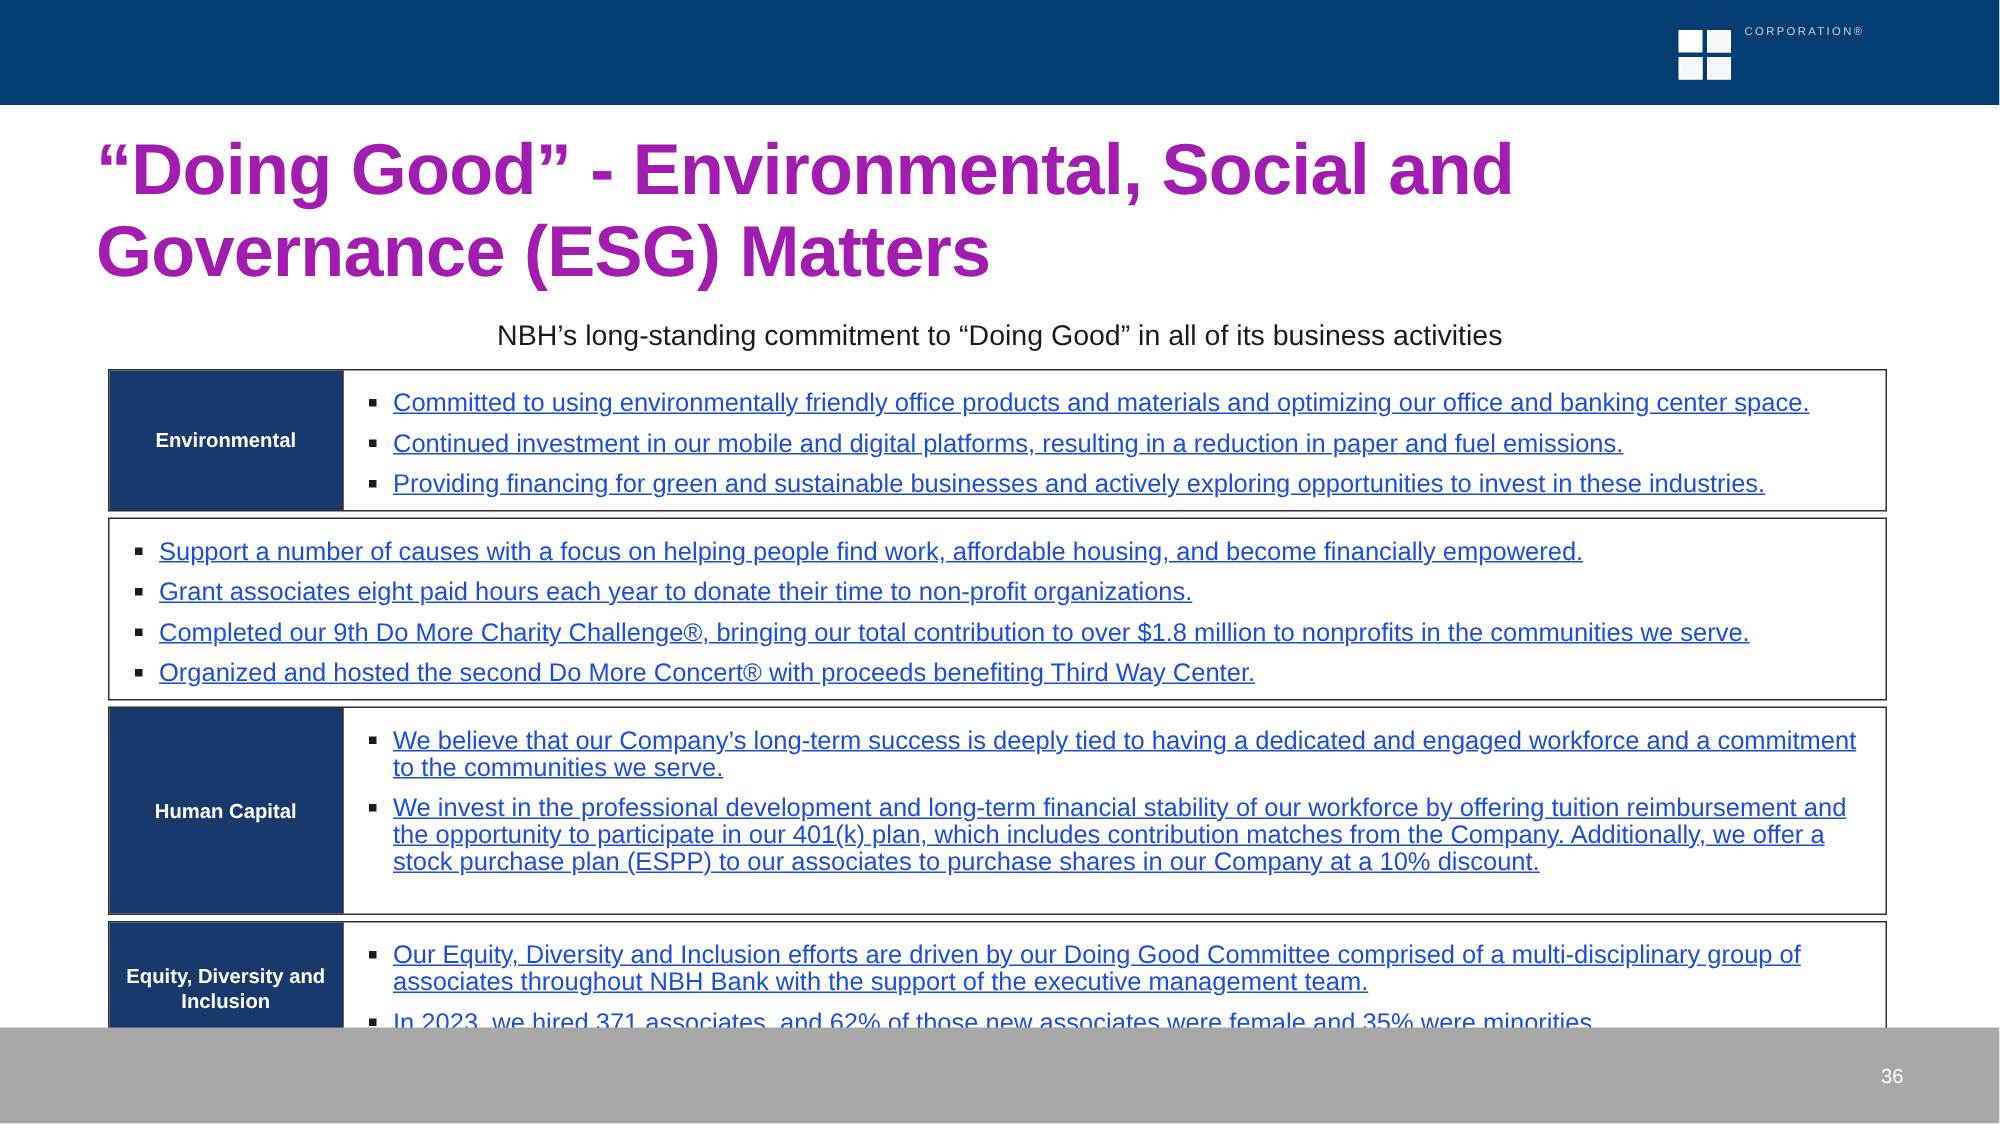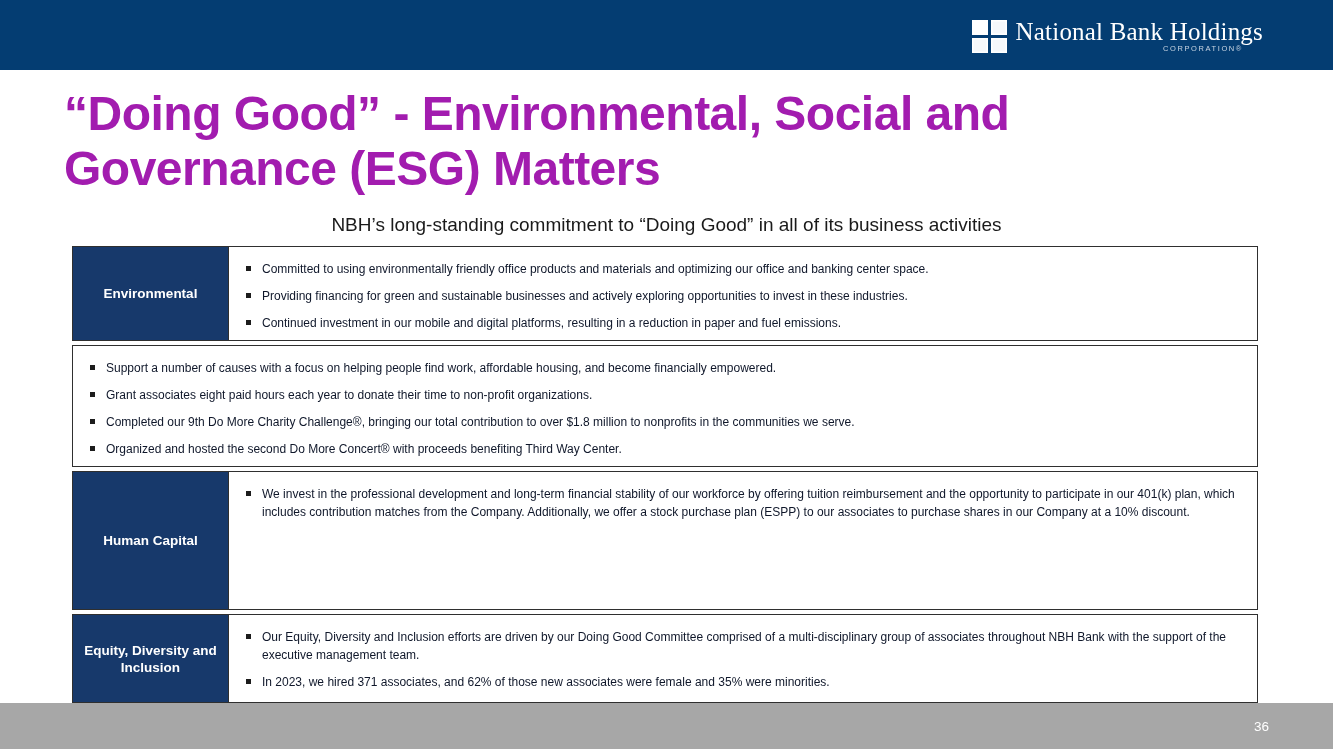--- a/index.html
+++ b/index.html
@@ -99,85 +99,85 @@
   }
   .content-cell {
     flex: 1 1 auto;
     padding: 13px 10px 8px 13px;
   }
   .bullets { list-style: none; }
   .bullets li {
     display: flex;
     align-items: flex-start;
     margin-bottom: 9px;
-    color: #0f172a;
-    font-size: 12px;
+    color: #1d4ed8;
+    font-size: 17px;
     line-height: 18px;
+    text-decoration: underline;
   }
   .bullets li:last-child { margin-bottom: 0; }
   .bullet-sq {
     flex: 0 0 auto;
     width: 5px; height: 5px;
     background: #1c1c1c;
     margin: 6px 11px 0 4px;
   }
   .bullet-text { flex: 1 1 auto; }
 
   
   .footerbar {
     position: absolute;
     left: 0; bottom: 0;
     width: 100%;
-    height: 46px;
+    height: 64px;
     background: #a7a7a7;
     display: flex;
     align-items: center;
     justify-content: flex-end;
     padding-right: 64px;
   }
   .page-number { color: #ffffff; font-size: 13.5px; }
 </style>
 </head>
 <body>
 
 <header class="topbar">
   <div class="logo">
     <div class="logo-icon">
       <span class="sq"></span>
       <span class="sq hollow"></span>
       <span class="sq hollow"></span>
       <span class="sq hollow"></span>
     </div>
     <div class="logo-text">
-      <div class="logo-name">National Bank Holdings</div>
       <div class="logo-sub">CORPORATION®</div>
     </div>
   </div>
 </header>
 
 <main>
   <h1 class="title">“Doing Good” - Environmental, Social and Governance (ESG) Matters</h1>
   <p class="subtitle">NBH’s long-standing commitment to “Doing Good” in all of its business activities</p>
   <div class="esg-table" id="esg-table">
       <div class="trow">
         <div class="label-cell">Environmental</div>
         <div class="content-cell">
           <ul class="bullets">
             <li>
               <span class="bullet-sq"></span>
               <span class="bullet-text">Committed to using environmentally friendly office products and materials and optimizing our office and banking center space.</span>
             </li>
             <li>
               <span class="bullet-sq"></span>
+              <span class="bullet-text">Continued investment in our mobile and digital platforms, resulting in a reduction in paper and fuel emissions.</span>
+            </li>
+            <li>
+              <span class="bullet-sq"></span>
               <span class="bullet-text">Providing financing for green and sustainable businesses and actively exploring opportunities to invest in these industries.</span>
             </li>
-            <li>
-              <span class="bullet-sq"></span>
-              <span class="bullet-text">Continued investment in our mobile and digital platforms, resulting in a reduction in paper and fuel emissions.</span>
-            </li>
           </ul>
         </div>
       </div>
       <div class="trow">
         <div class="content-cell">
           <ul class="bullets">
             <li>
               <span class="bullet-sq"></span>
               <span class="bullet-text">Support a number of causes with a focus on helping people find work, affordable housing, and become financially empowered.</span>
             </li>
@@ -193,20 +193,24 @@
               <span class="bullet-sq"></span>
               <span class="bullet-text">Organized and hosted the second Do More Concert® with proceeds benefiting Third Way Center.</span>
             </li>
           </ul>
         </div>
       </div>
       <div class="trow">
         <div class="label-cell">Human Capital</div>
         <div class="content-cell">
           <ul class="bullets">
+            <li>
+              <span class="bullet-sq"></span>
+              <span class="bullet-text">We believe that our Company’s long-term success is deeply tied to having a dedicated and engaged workforce and a commitment to the communities we serve.</span>
+            </li>
             <li>
               <span class="bullet-sq"></span>
               <span class="bullet-text">We invest in the professional development and long-term financial stability of our workforce by offering tuition reimbursement and the opportunity to participate in our 401(k) plan, which includes contribution matches from the Company. Additionally, we offer a stock purchase plan (ESPP) to our associates to purchase shares in our Company at a 10% discount.</span>
             </li>
           </ul>
         </div>
       </div>
       <div class="trow">
         <div class="label-cell">Equity, Diversity and Inclusion</div>
         <div class="content-cell">

